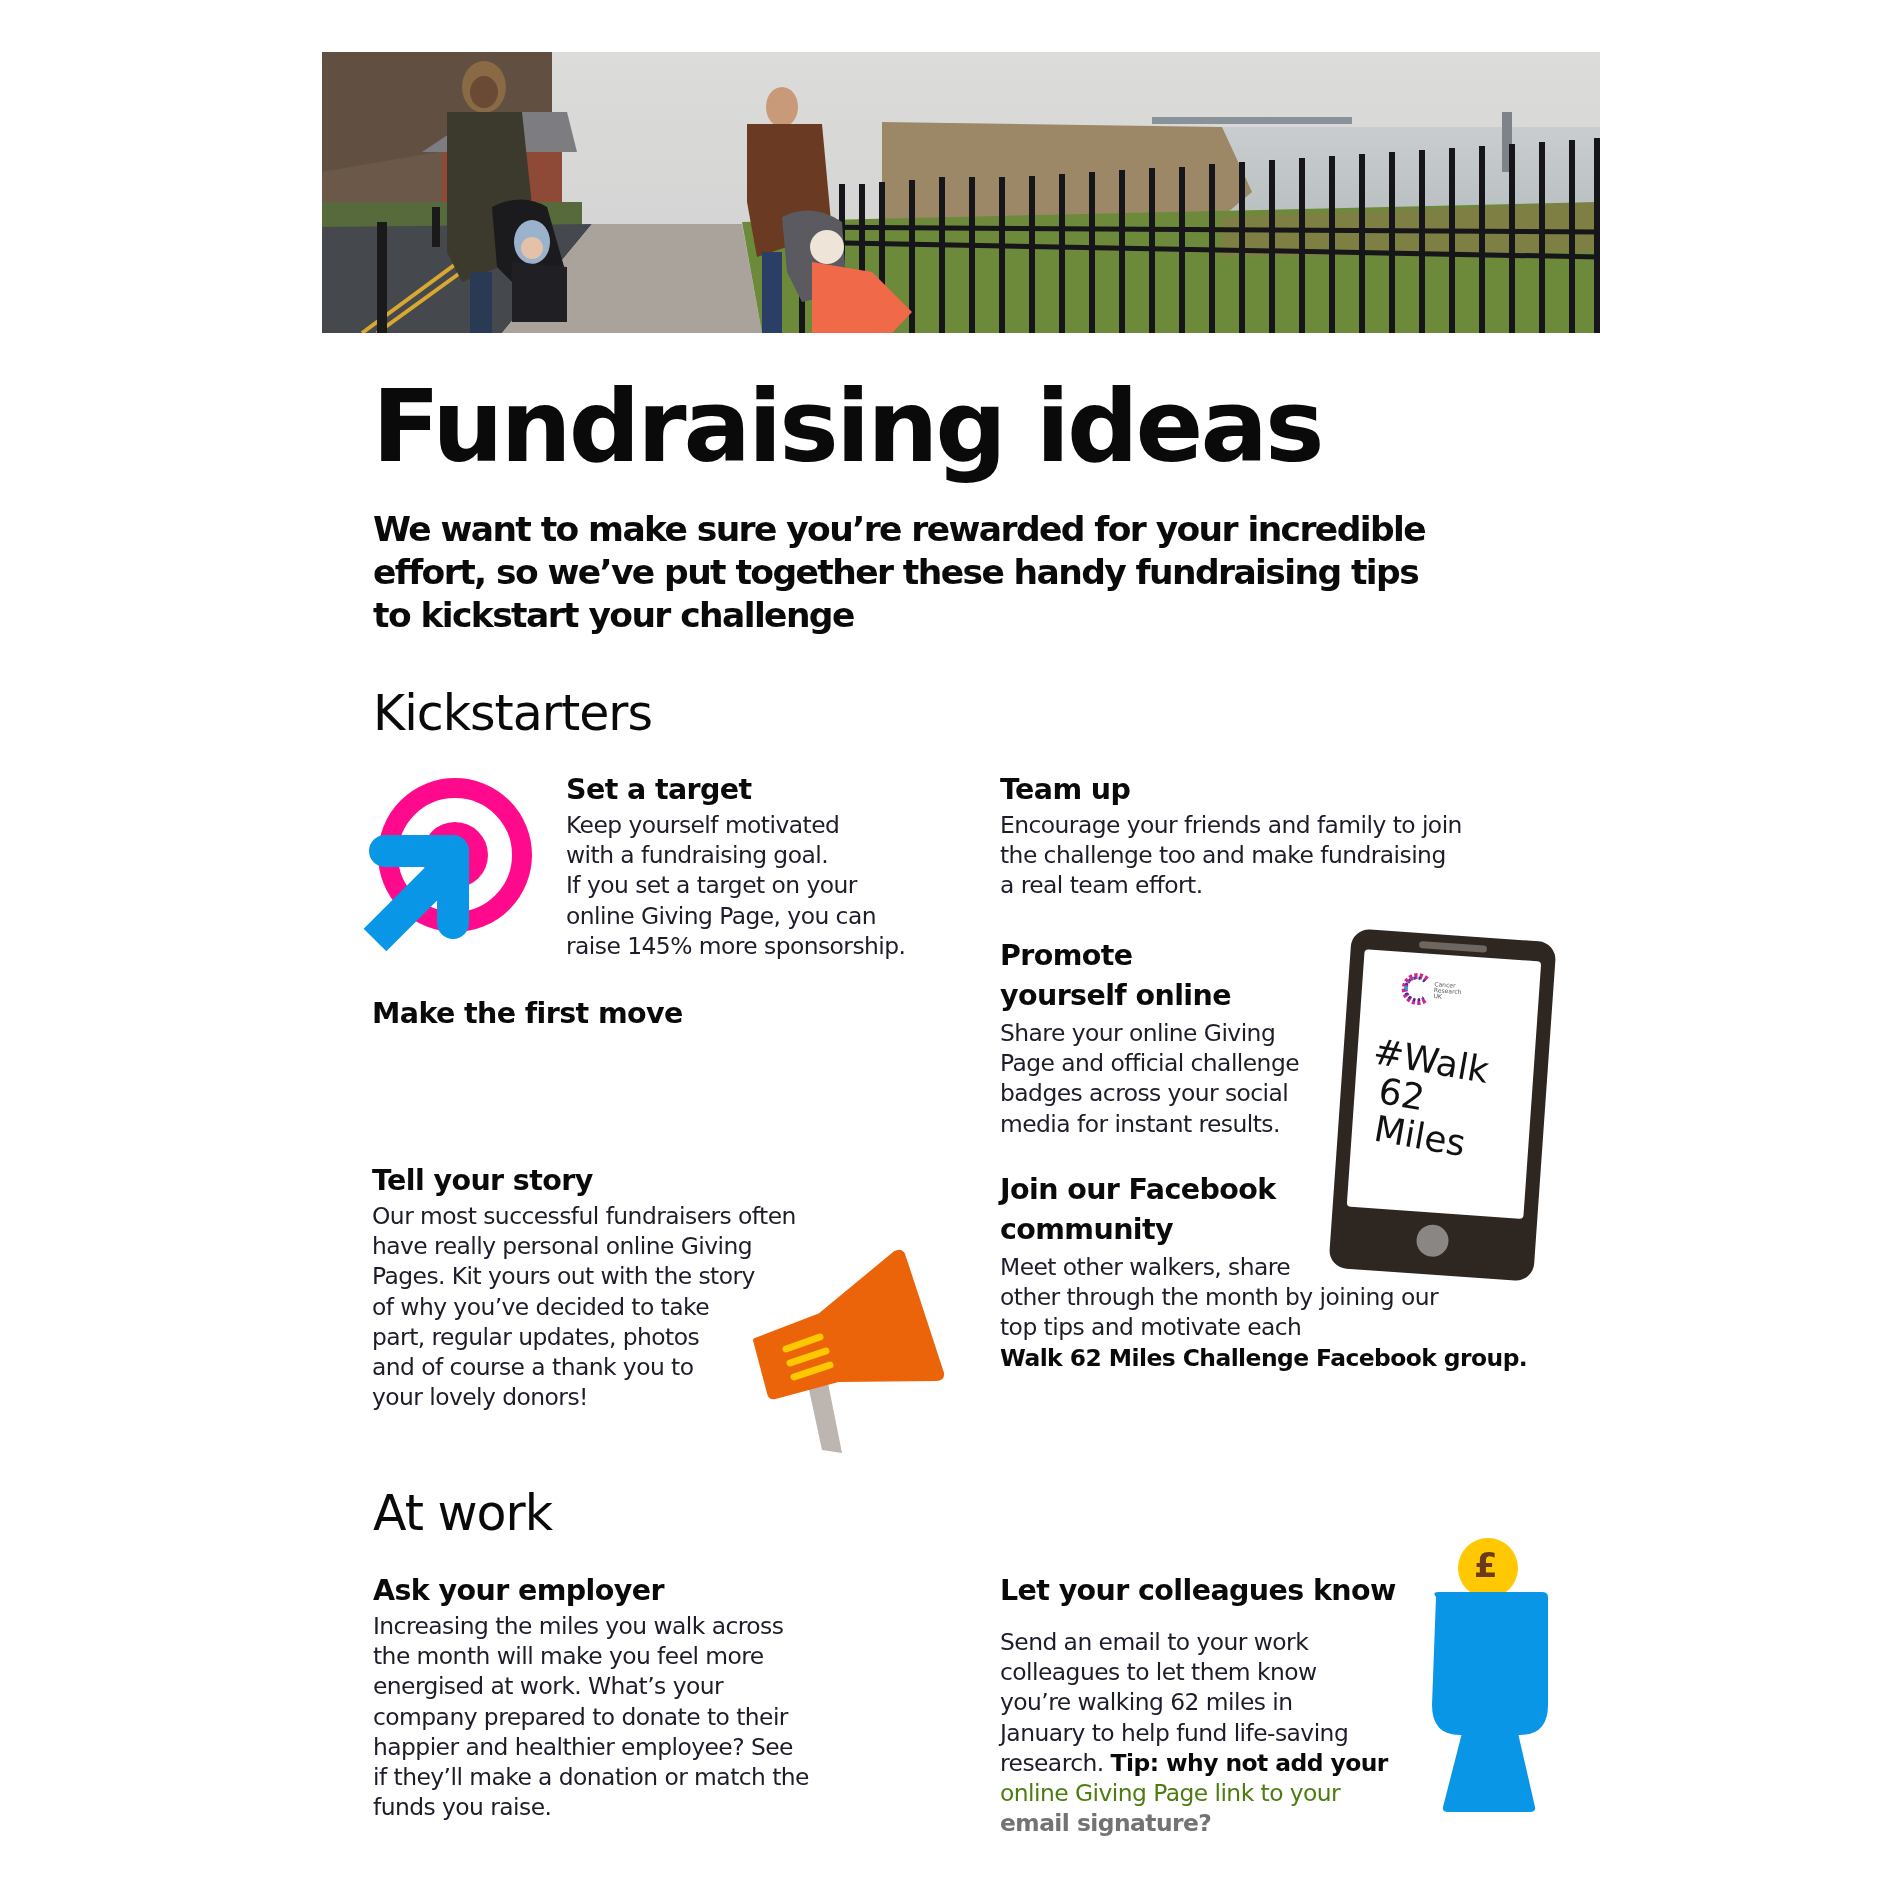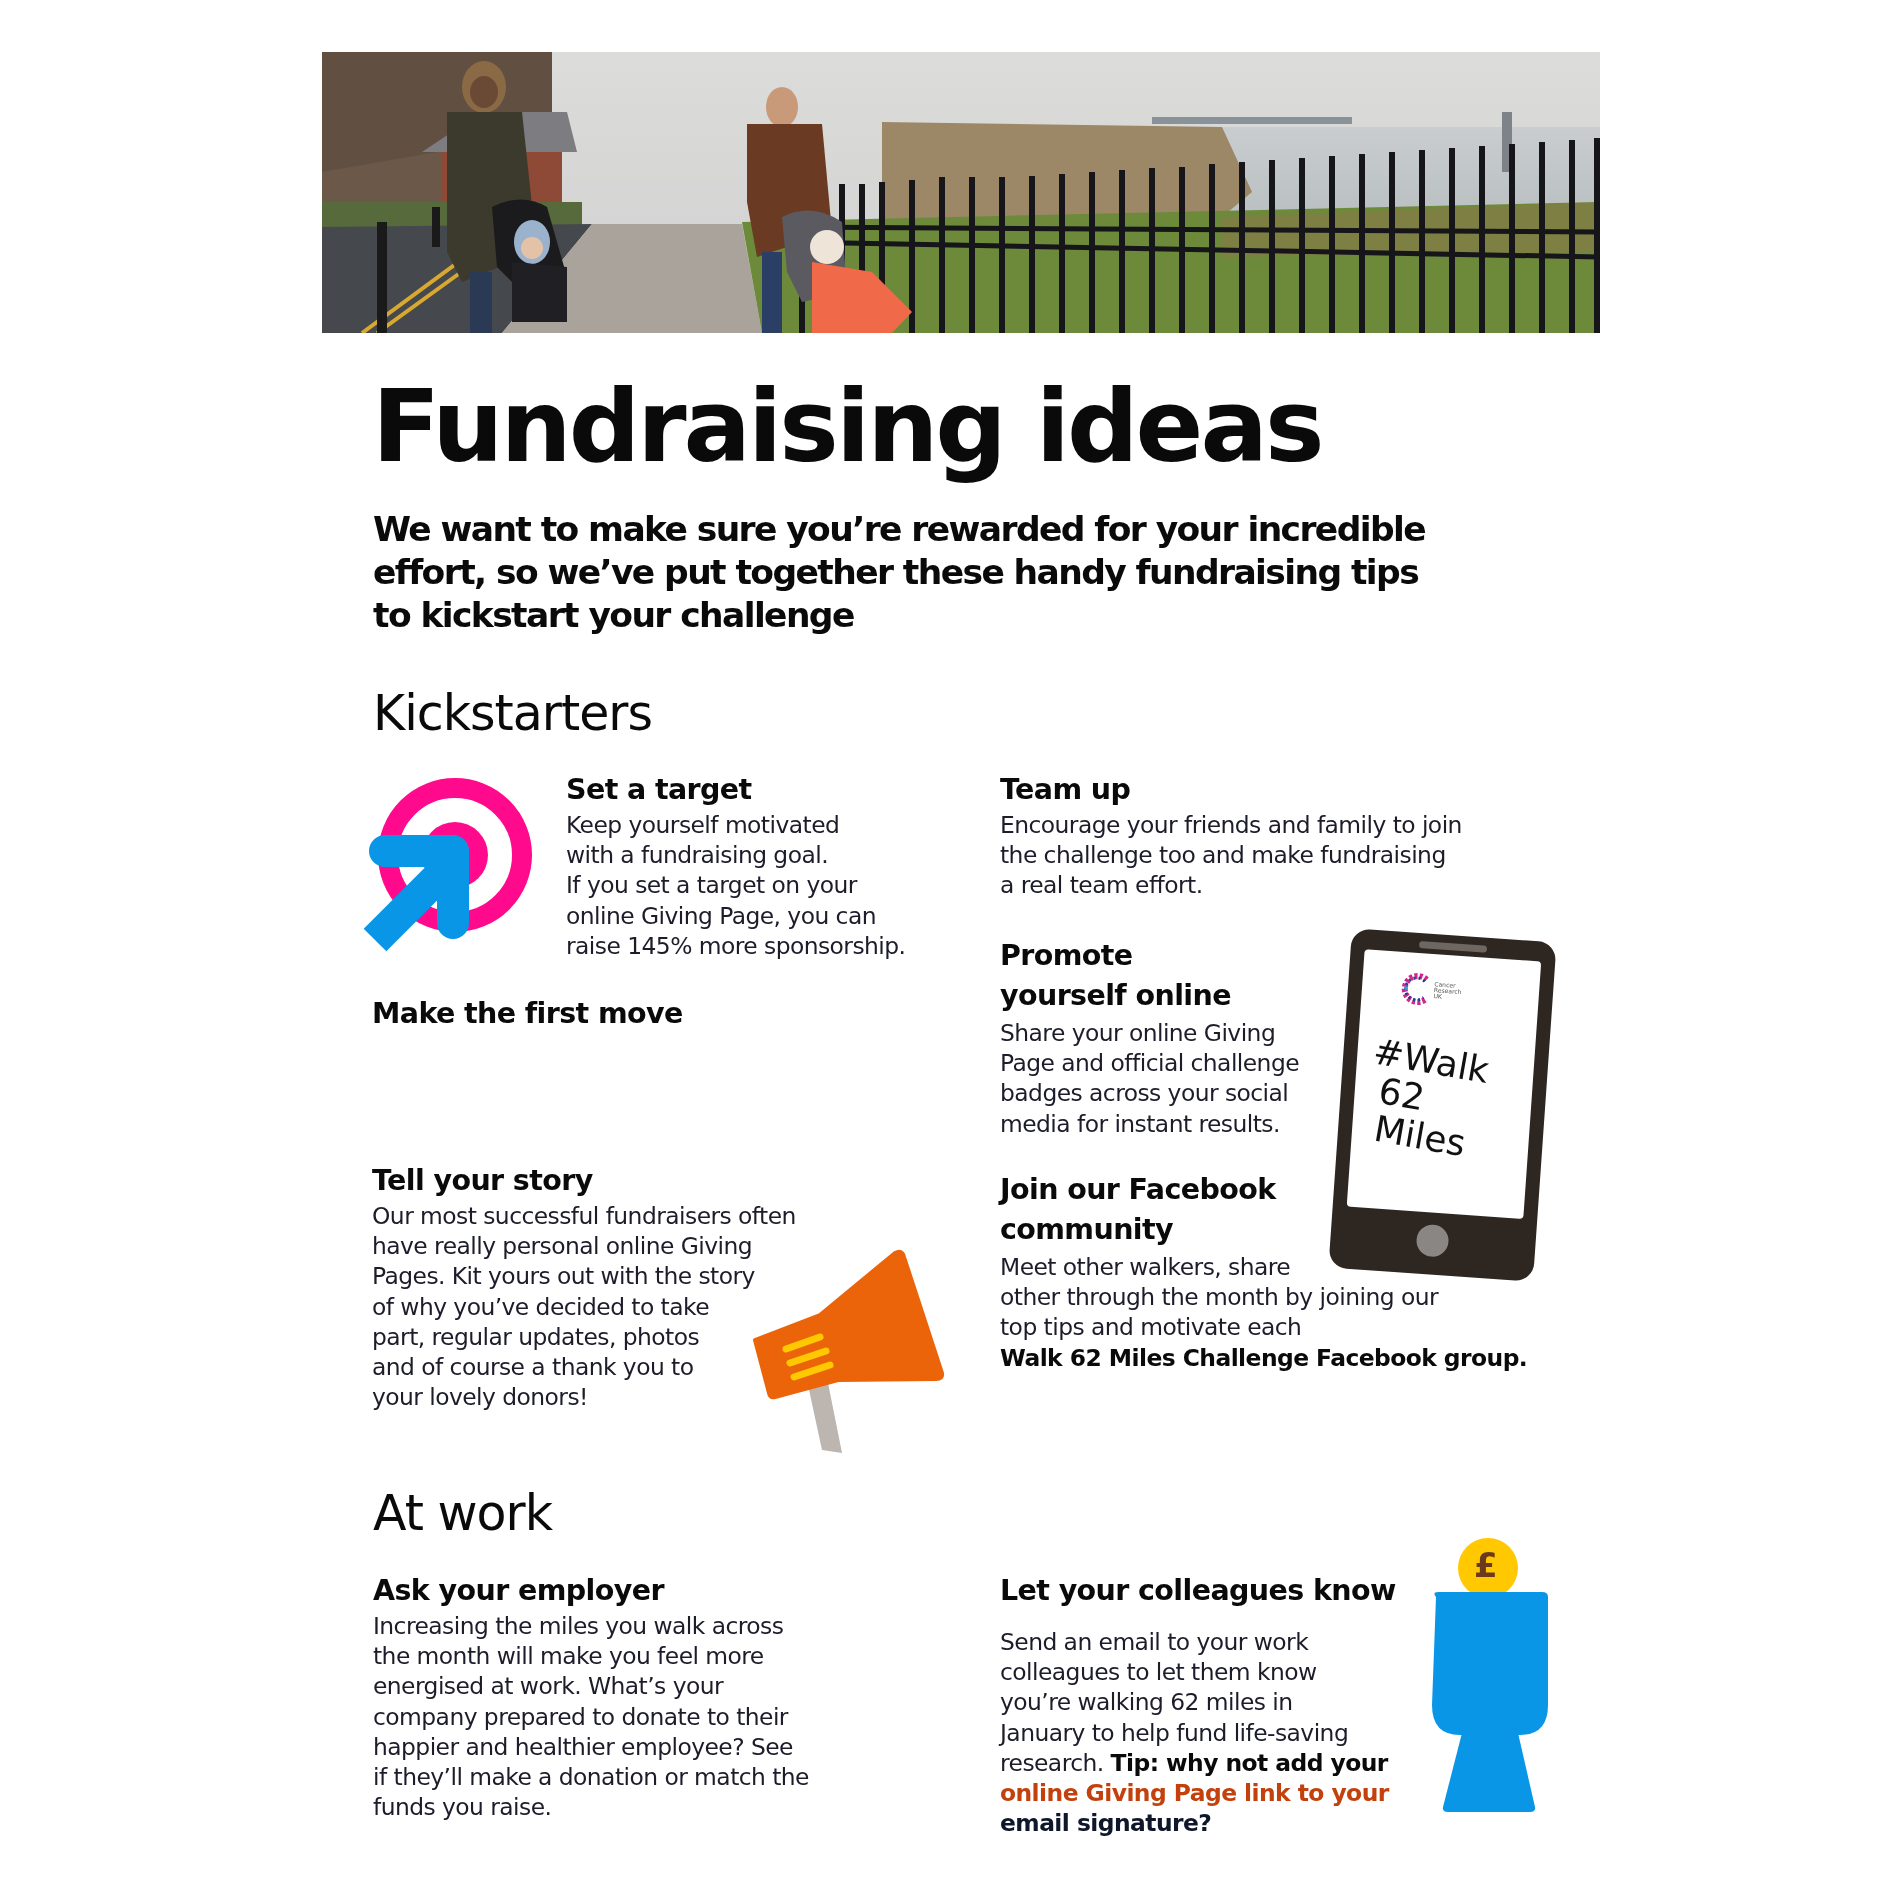--- a/index.html
+++ b/index.html
@@ -257,22 +257,22 @@
 </div>
 
 <div class="abs" style="left:1000px; top:1573px;">
   <div class="item-h">Let your colleagues know</div>
   <div class="item-b" style="margin-top:18px;">
     <span class="line">Send an email to your work</span>
     <span class="line">colleagues to let them know</span>
     <span class="line">you’re walking 62 miles in</span>
     <span class="line">January to help fund life-saving</span>
     <span class="line"><span>research. </span><b>Tip: why not add your</b></span>
-    <span class="line" style="font-weight:700; color:#c2410c;">online Giving Page link to your</span>
-    <span class="line" style="font-weight:700; color:#0f172a;">email signature?</span>
+    <span class="line" style="font-weight:400; color:#4d7c0f;">online Giving Page link to your</span>
+    <span class="line" style="font-weight:700; color:#737373;">email signature?</span>
   </div>
 </div>
 
 <div class="abs" style="left:1430px; top:1535px;">
   <svg width="120" height="282" viewBox="0 0 120 282" xmlns="http://www.w3.org/2000/svg">
     <circle cx="58" cy="33" r="30" fill="#ffc800"></circle>
     <path d="M6 62 Q2 57 8 57 L112 57 Q118 57 118 62 L118 170 Q118 200 90 200 L30 200 Q2 200 2 170 Z" fill="#0a96e6"></path>
     <path d="M32 198 L88 198 L105 272 Q106 277 100 277 L18 277 Q12 277 13 272 Z" fill="#0a96e6"></path>
   </svg>
   <div style="position:absolute; left:44px; top:10px; font-size:34px; font-weight:700; color:#6b3a1a; line-height:40px;">£</div>

